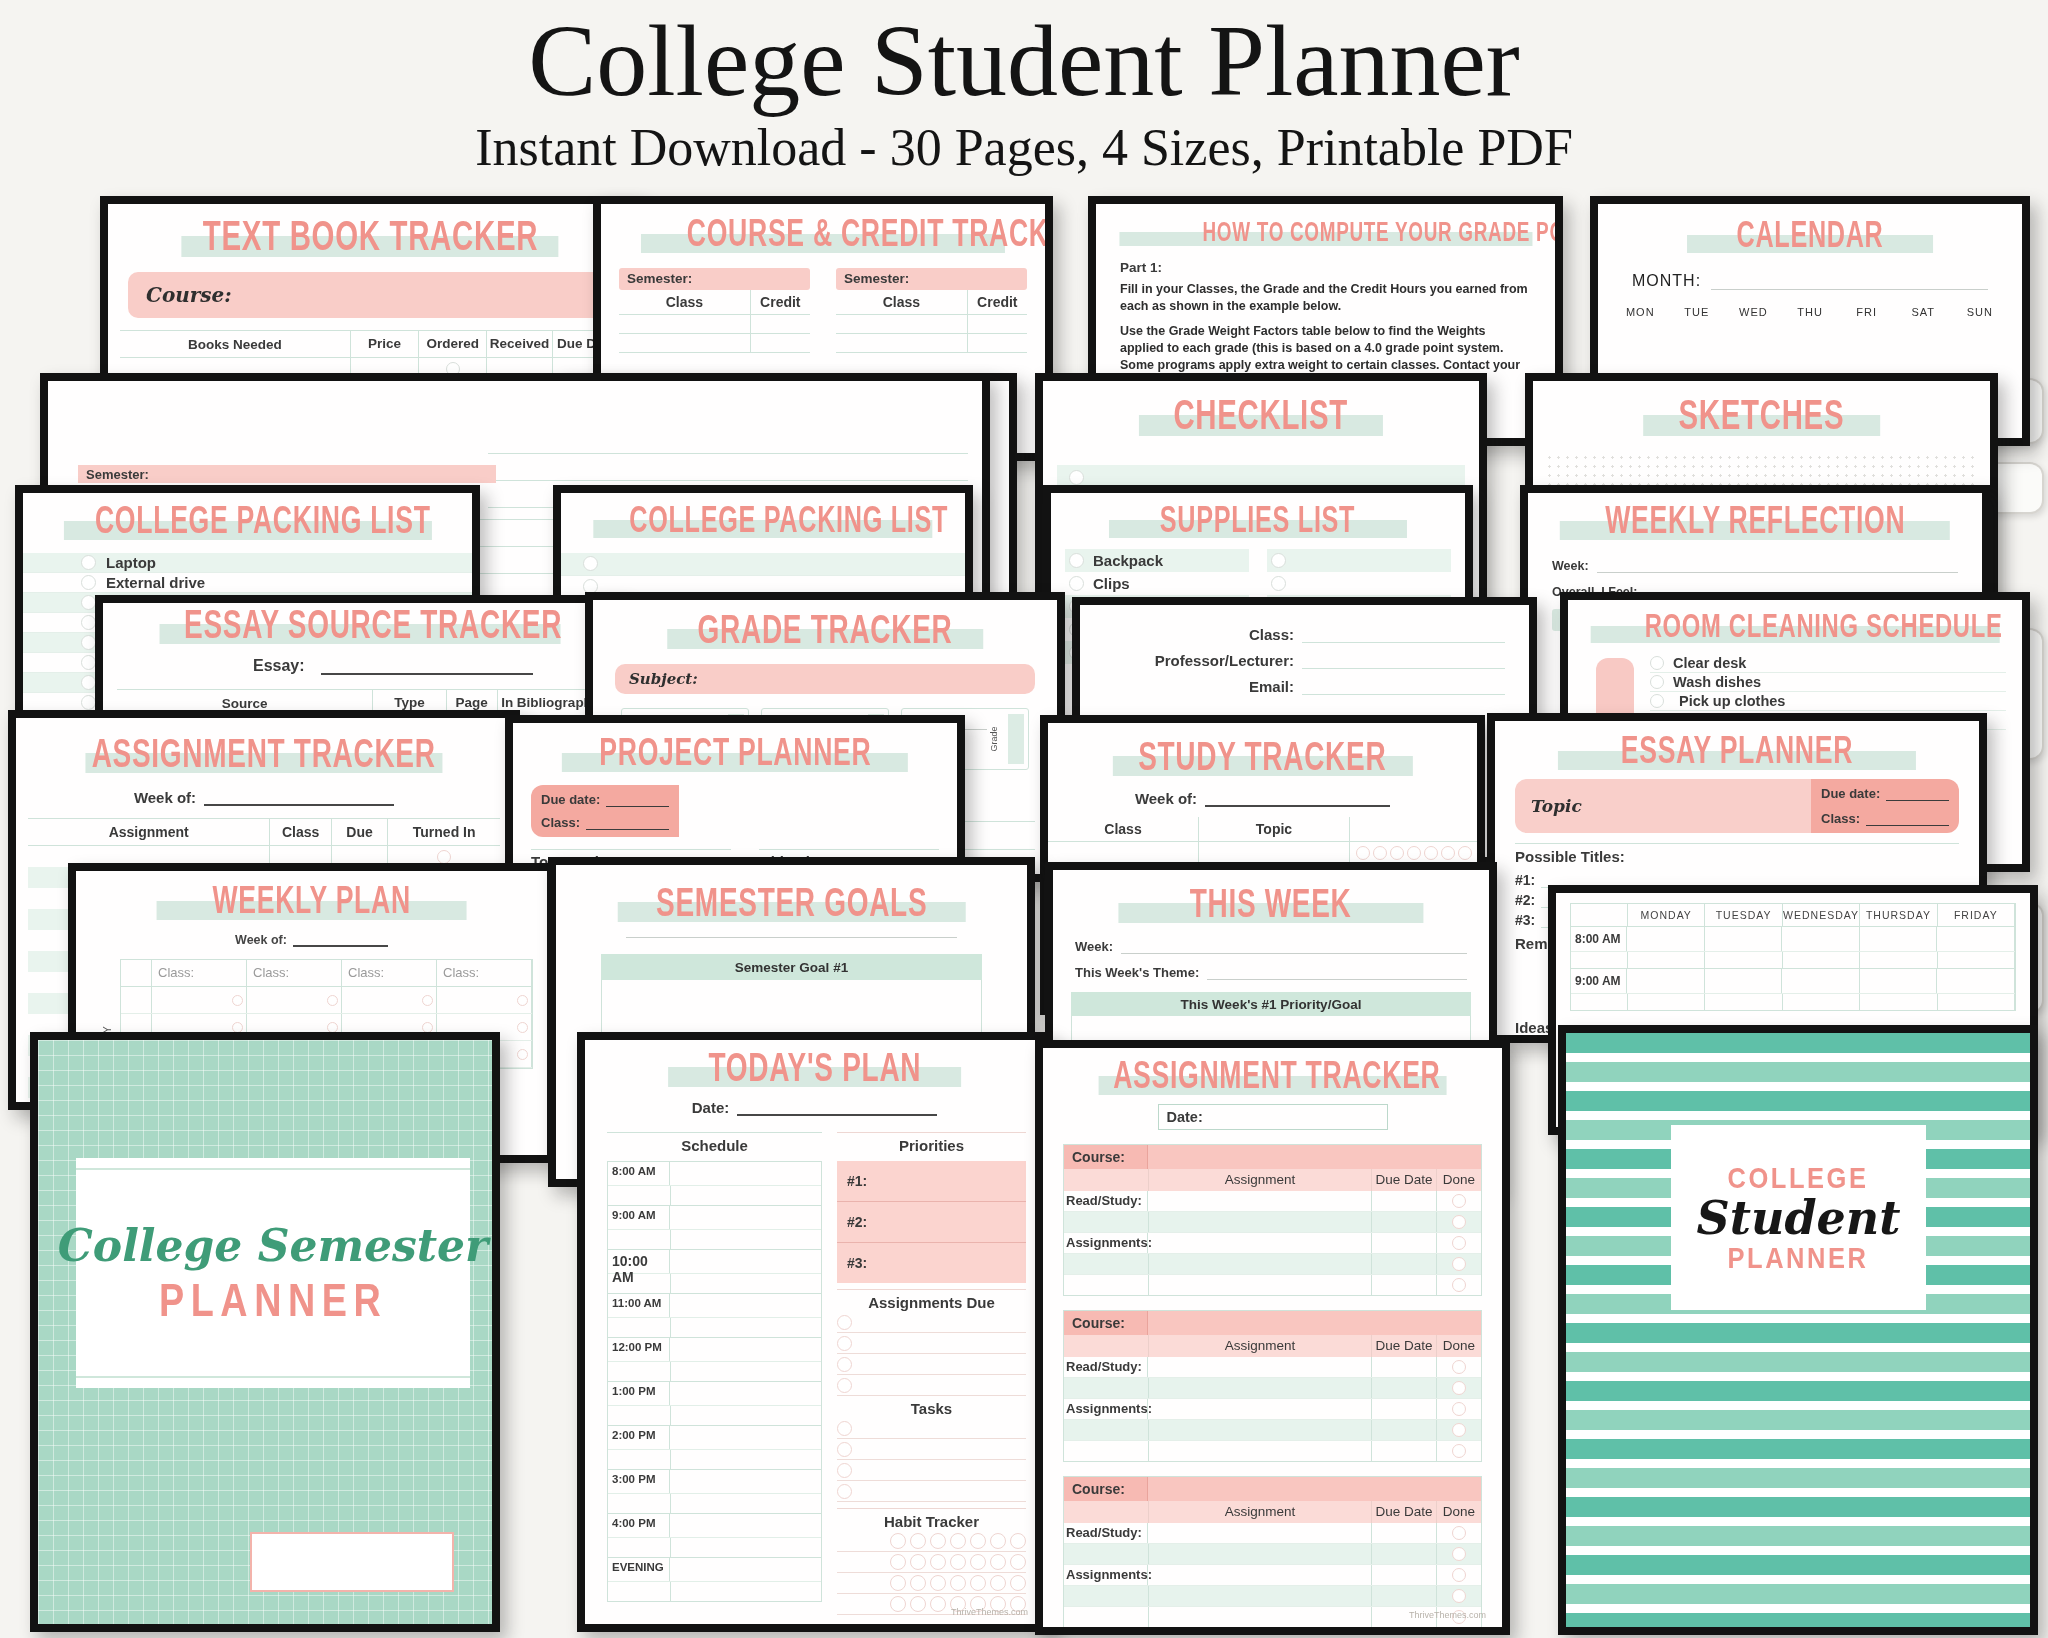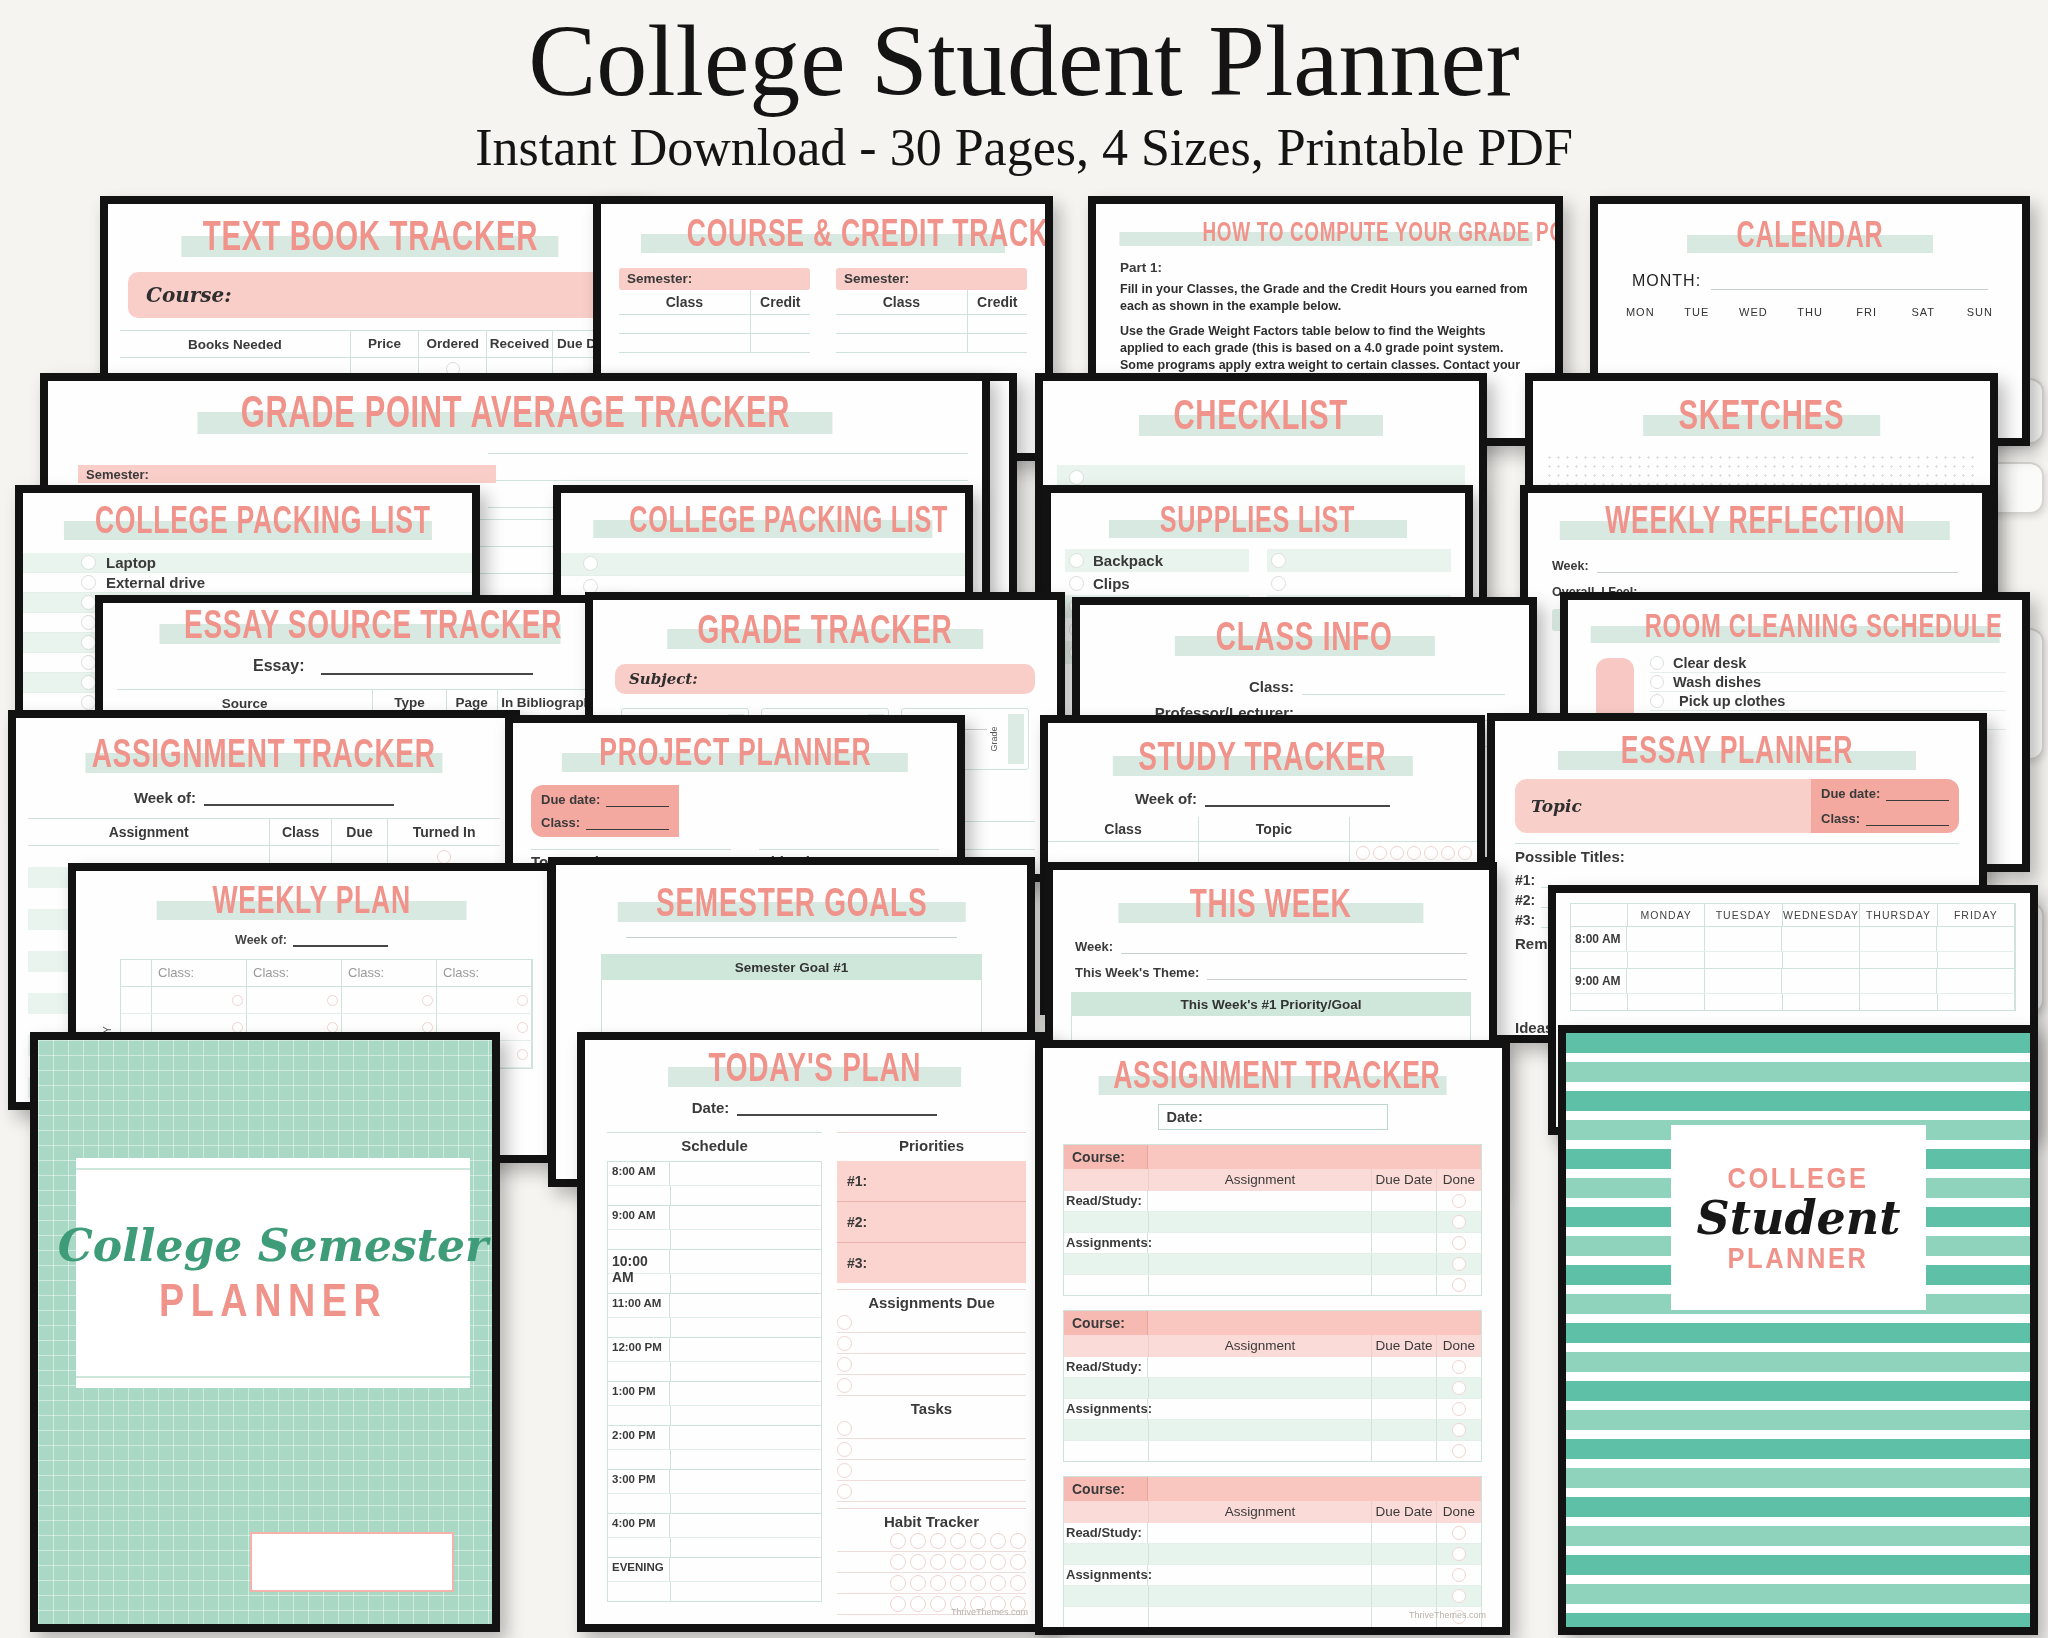--- a/index.html
+++ b/index.html
@@ -165,21 +165,20 @@
     </div>
   </div>
 </div>
 
 <div class="page" style="left:1525px;top:373px;width:473px;height:330px;z-index:23">
   <div class="pt" style="font-size:42px;margin-top:12px"><span class="hl" style="width:52%"></span><span class="tx">SKETCHES</span></div>
   <div style="margin:16px 12px 0;height:130px;opacity:.75;background:radial-gradient(circle,#d5d5d0 1.1px,transparent 1.3px);background-size:9px 9px"></div>
 </div>
 
 <div class="page" style="left:40px;top:373px;width:950px;height:312px;z-index:24">
-  <div class="pt" style="font-size:44px;margin-top:8px"><span class="hl" style="width:68%"></span><span class="tx">GRADE POINT AVERAGE TRACKER</span></div>
   <div style="position:absolute;left:440px;right:14px;top:46px">
     <div class="gln" style="height:26px"></div>
       <div class="gln" style="height:26px"></div>
       <div class="gln" style="height:26px"></div>
   </div>
   <div style="position:absolute;left:30px;top:84px;width:410px;height:18px;background:#f9cdc8;display:flex;align-items:center;padding-left:8px">
     <span class="lbl" style="font-size:13px">Semester:</span>
   </div>
   <div style="position:absolute;left:30px;right:14px;top:112px">
     <div class="gln" style="height:26px"></div>
@@ -370,21 +369,20 @@
     </div>
   </div>
   <div style="margin:24px 22px 0">
     <div class="gln" style="height:27px"></div>
       <div class="gln" style="height:27px"></div>
       <div class="gln" style="height:27px"></div>
   </div>
 </div>
 
 <div class="page" style="left:1072px;top:597px;width:465px;height:268px;z-index:43">
-  <div class="pt" style="font-size:40px;margin-top:10px"><span class="hl" style="width:58%"></span><span class="tx">CLASS INFO</span></div>
   <div class="re" style="margin:16px 24px 0;gap:8px;height:22px">
     <span class="lbl" style="width:190px;text-align:right;font-size:15px">Class:</span>
     <div class="gln" style="flex:1;height:14px"></div>
   </div>
   <div class="re" style="margin:4px 24px 0;gap:8px;height:22px">
     <span class="lbl" style="width:190px;text-align:right;font-size:15px">Professor/Lecturer:</span>
     <div class="gln" style="flex:1;height:14px"></div>
   </div>
   <div class="re" style="margin:4px 24px 0;gap:8px;height:22px">
     <span class="lbl" style="width:190px;text-align:right;font-size:15px">Email:</span>

